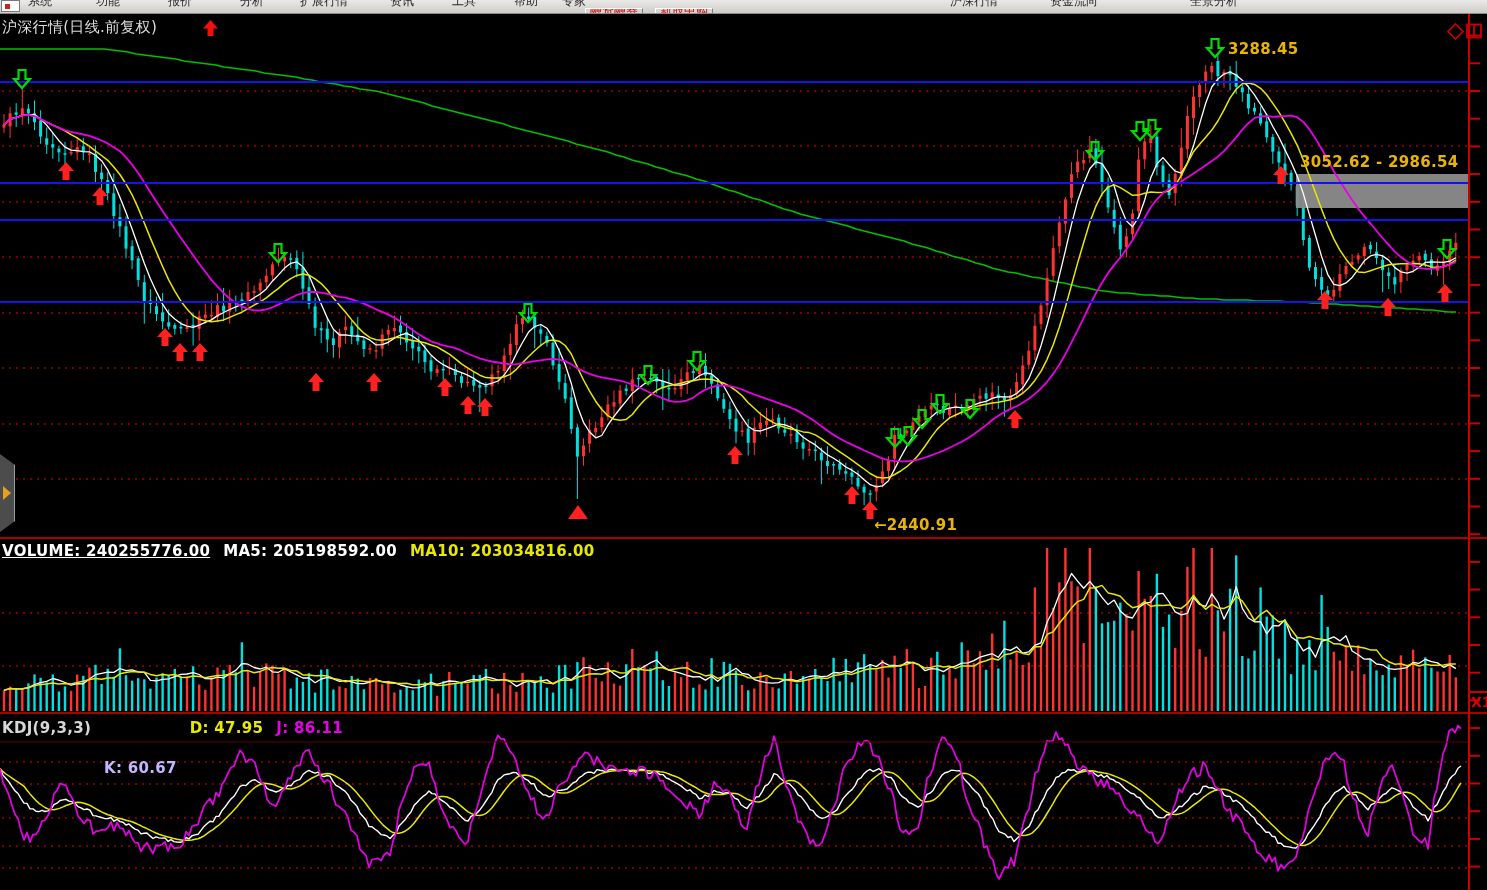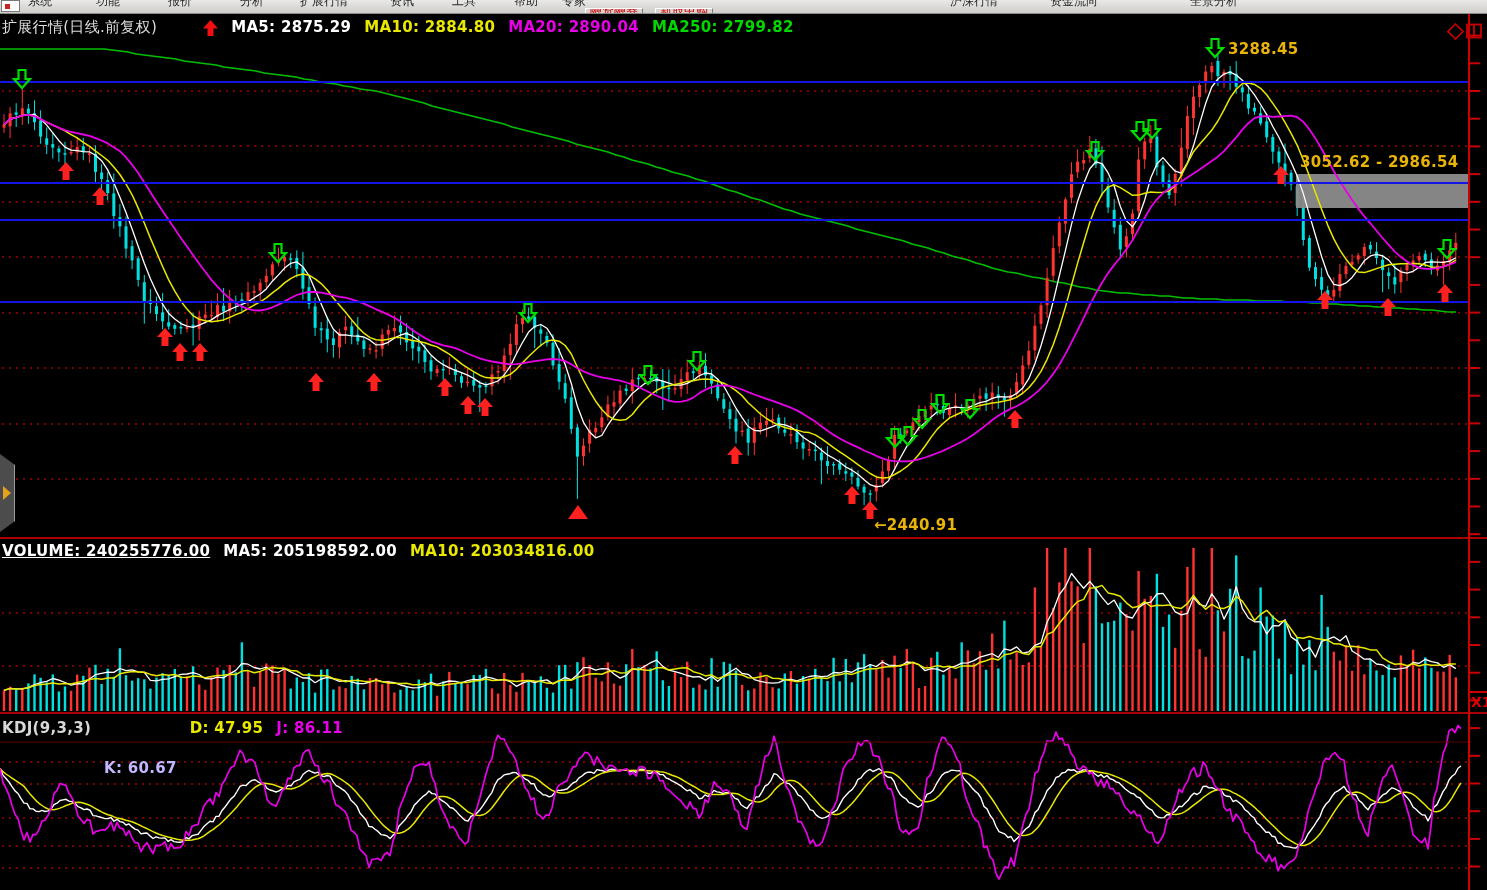--- a/index.html
+++ b/index.html
@@ -896,27 +896,26 @@
         <div class="menu-btn" style="left: 585px; width: 56px;">
           <span>融资融券</span>
         </div>
         <div class="menu-btn" style="left: 655px; width: 56px;">
           <span>新股申购</span>
         </div>
       </div>
   </div>
 
   <div class="row" style="top:18px">
-    <span style="color:#dcdcdc;font-weight:normal">扩展行情(日线.前复权)</span>
+    <span style="color:#dcdcdc;font-weight:normal">沪深行情(日线.前复权)</span>
     <span class="corner-ico" style="position:relative;top:2px">
       <svg width="15" height="16">
           <polygon points="7.5,0 15,8.5 10.5,8.5 10.5,16 4.5,16 4.5,8.5 0,8.5" fill="#f01010"></polygon>
         </svg>
     </span>
-    <span id="ma-labels" style="display:flex;column-gap:13px"><span style="color: rgb(255, 255, 255);">MA5: 2875.29</span><span style="color: rgb(232, 232, 0);">MA10: 2884.80</span><span style="color: rgb(232, 0, 232);">MA20: 2890.04</span><span style="color: rgb(0, 216, 0);">MA250: 2799.82</span></span>
   </div>
 
   <div class="row" style="top:542px" id="vol-labels"><span style="color: rgb(255, 255, 255); text-decoration: underline;">VOLUME: 240255776.00</span><span style="color: rgb(255, 255, 255);">MA5: 205198592.00</span><span style="color: rgb(232, 232, 0);">MA10: 203034816.00</span></div>
 
   <div class="row" style="top:719px" id="kdj-labels"><span style="color: rgb(216, 216, 216);">KDJ(9,3,3)</span><span style="color: #c4b5fd; margin-top: 40px;">K: 60.67</span><span style="color: rgb(232, 232, 0);">D: 47.95</span><span style="color: rgb(232, 0, 232);">J: 86.11</span></div>
 
   <div class="ann" style="left:1228px;top:40px">3288.45</div>
   <div class="ann" style="left:1300px;top:153px">3052.62 - 2986.54</div>
   <div class="ann" style="left:874px;top:516px">←2440.91</div>
 

